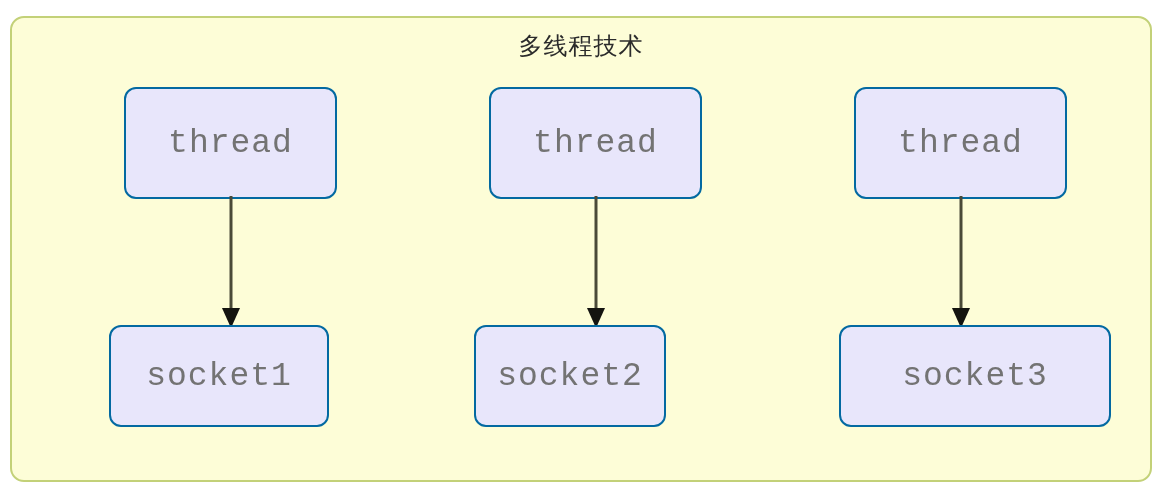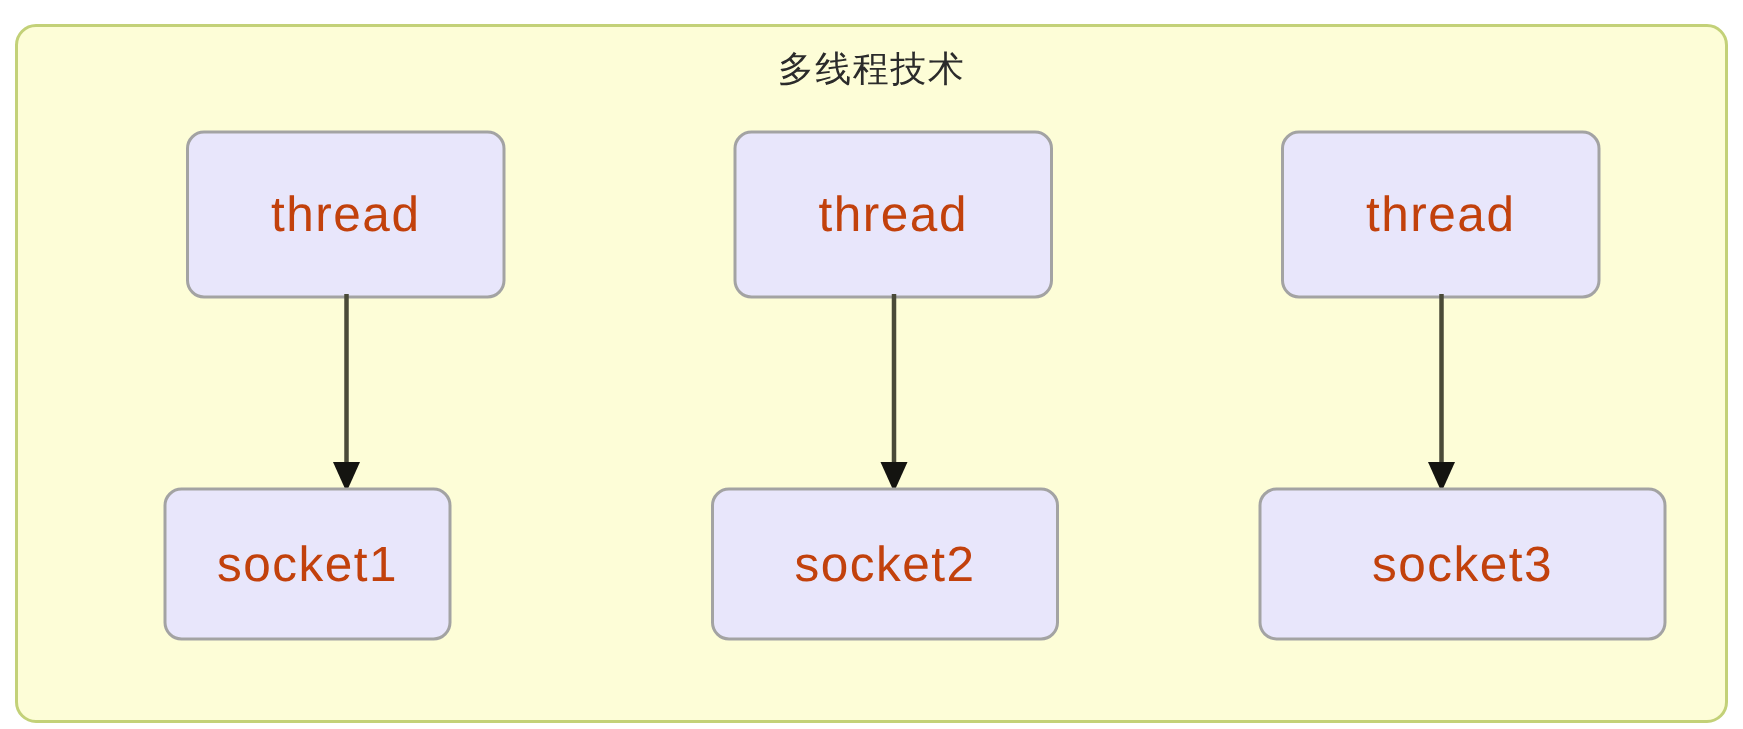--- a/index.html
+++ b/index.html
@@ -48,41 +48,41 @@
     color: #2b2b2b;
     letter-spacing: 1px;
     line-height: 1;
   }
 
   
   .node-box {
     position: absolute;
     box-sizing: border-box;
     background: #e8e6fb;
-    border: 2px solid #a3a3a3;
+    border: 2px solid #0369a1;
     border-radius: 12px;
     display: flex;
     align-items: center;
     justify-content: center;
-    font-family: Liberation Sans, sans-serif;
+    font-family: Liberation Mono, monospace;
     font-size: 33px;
-    color: #c2410c;
+    color: #737373;
     letter-spacing: 1px;
   }
 
   
   .thread-box { top: 69px; height: 112px; }
   .thread-col-1 { left: 112px; width: 213px; }
   .thread-col-2 { left: 477px; width: 213px; }
   .thread-col-3 { left: 842px; width: 213px; }
 
   
   .socket-box { top: 307px; height: 102px; }
-  .socket-col-1 { left: 97px; width: 192px; }
-  .socket-col-2 { left: 462px; width: 232px; }
+  .socket-col-1 { left: 97px; width: 220px; }
+  .socket-col-2 { left: 462px; width: 192px; }
   .socket-col-3 { left: 827px; width: 272px; }
 
   
   .arrow {
     position: absolute;
     top: 178px;
     width: 26px;
     height: 132px;
   }
   .arrow-col-1 { left: 206px; }

